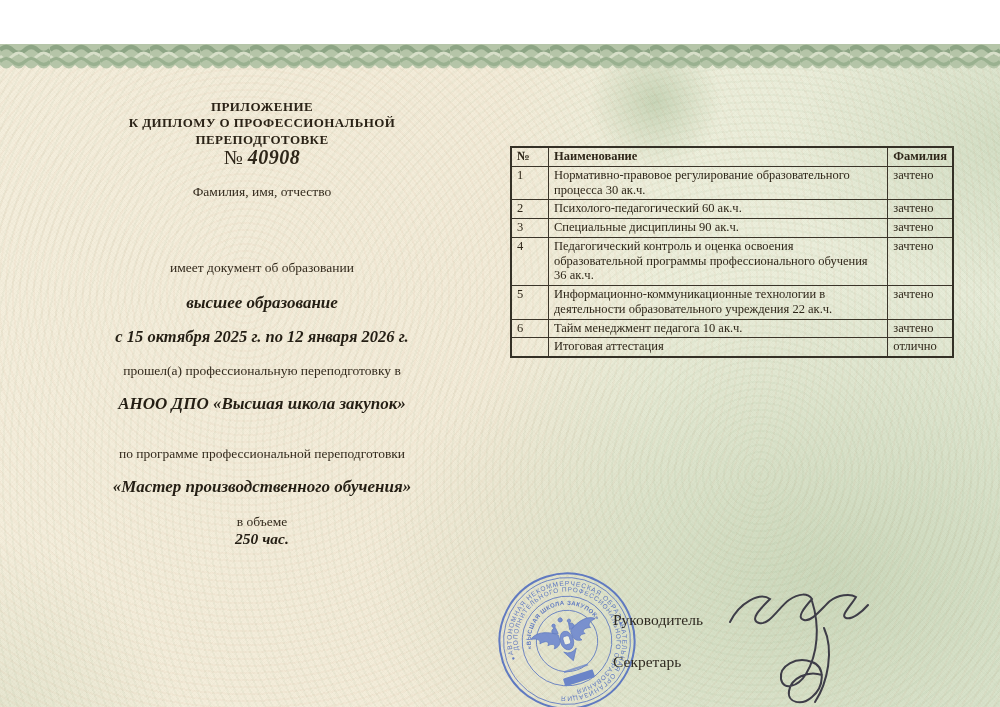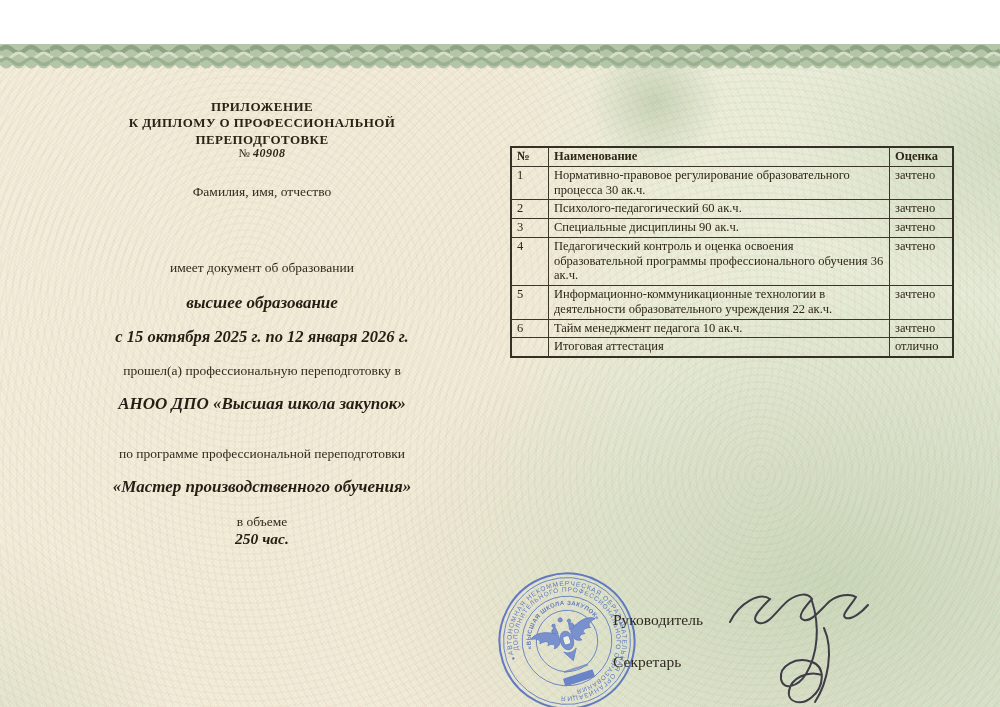--- a/index.html
+++ b/index.html
@@ -20,21 +20,21 @@
       radial-gradient(ellipse 260px 300px at 0% 100%, rgba(182,202,167,0.28), rgba(182,202,167,0) 70%),
       linear-gradient(90deg, #f4eedc 0%, #f3ecd9 50%, #edefdc 66%, #e7ecd9 100%);
     margin-top: 44px;
   }
   .band{position:absolute;left:0;width:1000px;height:30px;}
   .band.top{top:0;}
   .band.bottom{bottom:0;height:28px;}
   
   .lcol{position:absolute;left:62px;width:400px;text-align:center;}
   .doc-title{top:55px;font-weight:bold;font-size:13px;line-height:1.25;letter-spacing:.4px;color:#2b2317;}
-  .doc-number{top:102px;font-size:12px;}
+  .doc-number{top:102px;font-size:20px;}
   .doc-number .digits{font-weight:bold;font-style:italic;letter-spacing:.5px;}
   .plain{font-size:13.5px;color:#332a1d;}
   .bi{font-weight:bold;font-style:italic;color:#241e14;}
   .fio-label{top:140px;}
   .full-name{top:169px;font-size:22px;letter-spacing:.5px;}
   .has-doc{top:216px;}
   .edu-level{top:249px;font-size:17px;}
   .period{top:283px;font-size:16.5px;}
   .retraining{top:319px;}
   .org{top:350px;font-size:17px;}
@@ -110,21 +110,21 @@
   <div class="lcol bi program-name">«Мастер производственного обучения»</div>
   <div class="lcol plain volume-label">в объеме</div>
   <div class="lcol bi volume-value">250 час.</div>
 
 
   <table class="grades">
     <thead>
       <tr>
         <th class="col-num">№</th>
         <th>Наименование</th>
-        <th class="col-grade">Оценка</th>
+        <th class="col-grade">Фамилия</th>
       </tr>
     </thead>
     <tbody>
         <tr>
           <td class="col-num">1</td>
           <td class="col-name">Нормативно-правовое регулирование образовательного процесса 30 ак.ч.</td>
           <td class="col-grade">зачтено</td>
         </tr>
         <tr>
           <td class="col-num">2</td>

